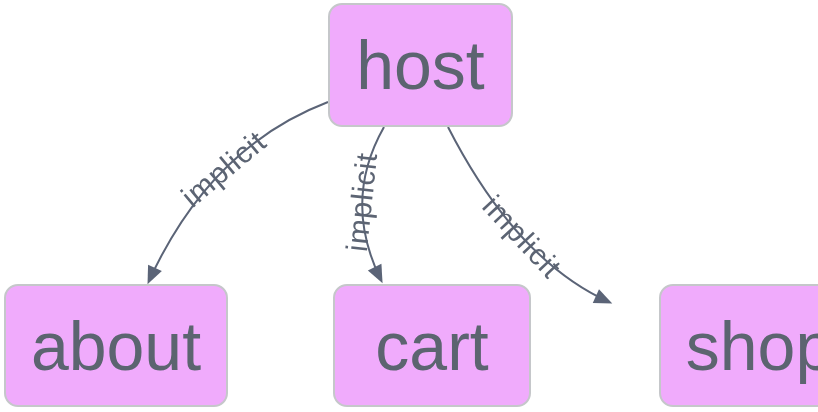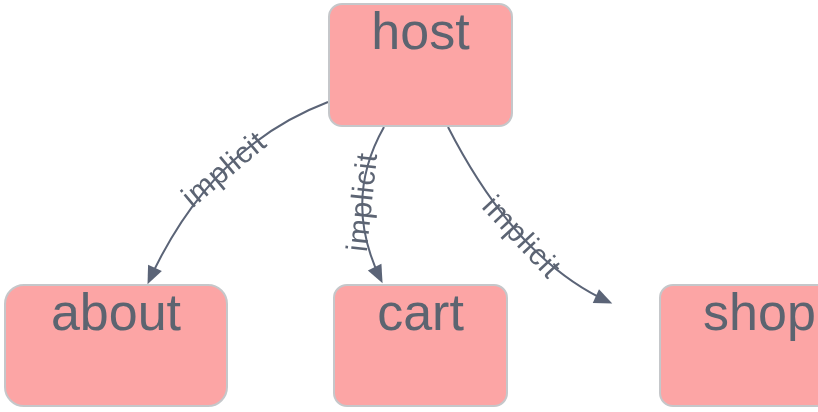--- a/index.html
+++ b/index.html
@@ -18,35 +18,35 @@
   .edges-layer {
     position: absolute;
     left: 0;
     top: 0;
     width: 818px;
     height: 412px;
   }
   .node {
     position: absolute;
     box-sizing: border-box;
-    background: #fca5a5;
+    background: #f0abfc;
     border: 2px solid #c5c7ca;
     border-radius: 14px;
     display: flex;
-    align-items: flex-start;
+    align-items: center;
     justify-content: center;
     color: #5c6470;
-    font-size: 52px;
+    font-size: 68px;
     line-height: 1;
     cursor: default;
     user-select: none;
   }
   .node-host  { left: 328px; top:   3px; width: 185px; height: 124px; }
-  .node-about { left:   4px; top: 284px; width: 224px; height: 123px; border-radius: 20px; }
-  .node-cart  { left: 333px; top: 284px; width: 175px; height: 123px; }
+  .node-about { left:   4px; top: 284px; width: 224px; height: 123px; }
+  .node-cart  { left: 333px; top: 284px; width: 198px; height: 123px; }
   .node-shop  { left: 612px; top: 284px; width: 201px; height: 123px; margin-left: 47px; }
 
   .edge-label {
     position: absolute;
     color: #5c6473;
     font-size: 30px;
     letter-spacing: 1px;
     line-height: 1;
     white-space: nowrap;
     transform: translate(-50%, -50%) rotate(var(--rot));

